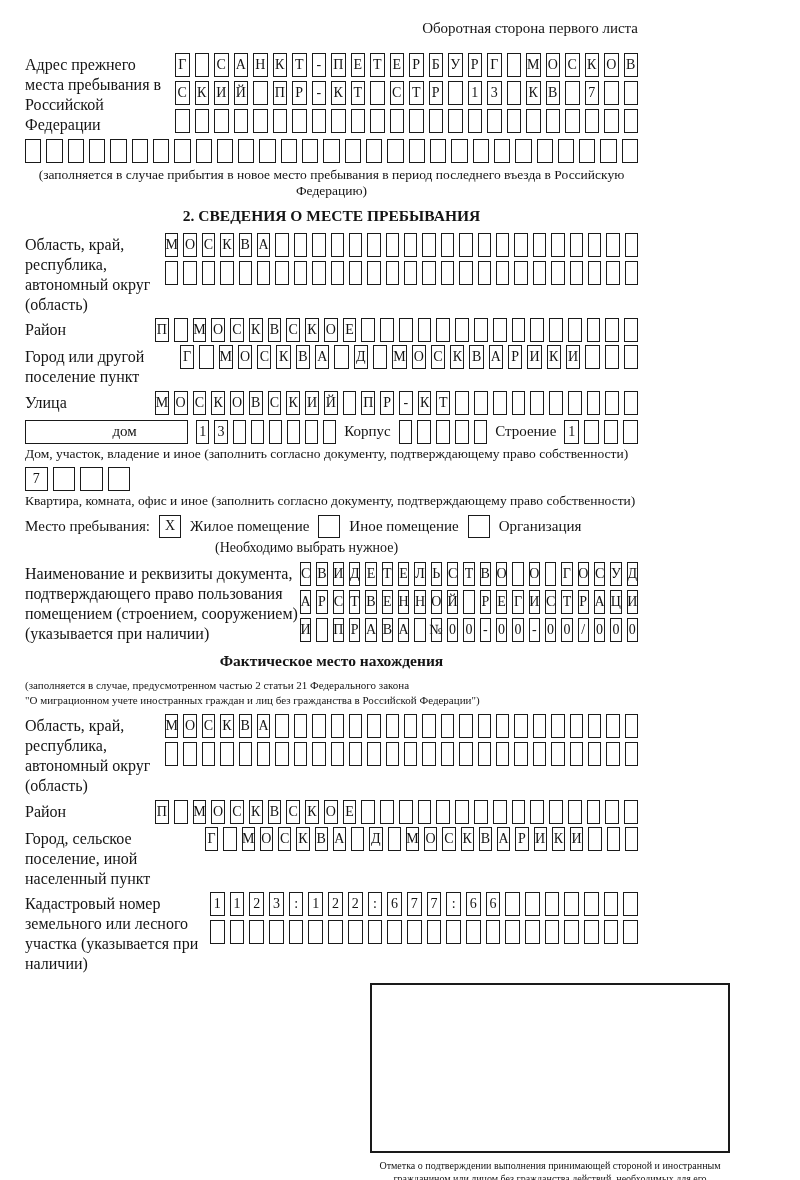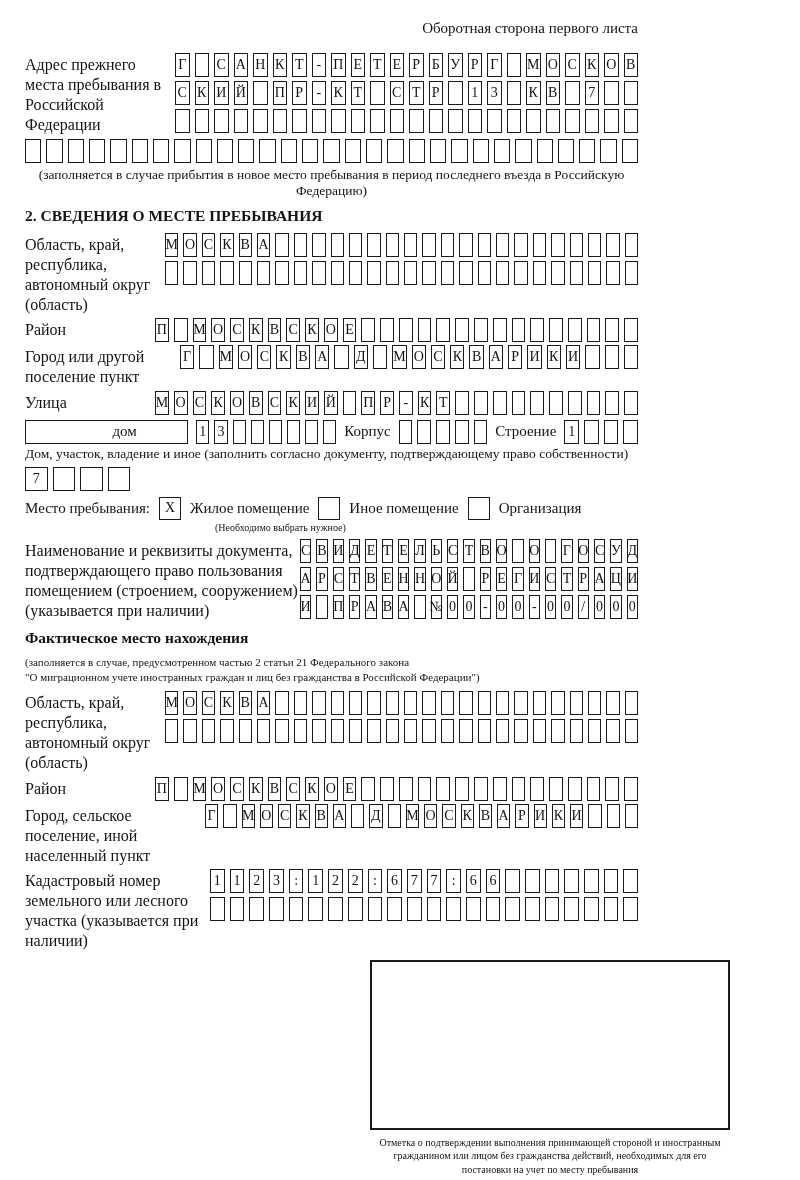--- a/index.html
+++ b/index.html
@@ -22,39 +22,39 @@
   .grid { display: flex; gap: 5px; }
   .cell {
     flex: 1 1 0; min-width: 0; height: 22px;
     border: 1.6px solid #1a1a1a; background: #fff;
     display: flex; align-items: center; justify-content: center;
     font-size: 14px; line-height: 1;
   }
   .grid-full { width: 100%; margin: 1px 0 2px; }
 
   .note-center { text-align: center; font-size: 13.5px; margin: 4px 0 2px; }
-  .sec-title { text-align: left; font-weight: bold; font-size: 15.5px; margin: 8px 0 8px; }
+  .sec-title { text-align: center; font-weight: bold; font-size: 15.5px; margin: 8px 0 8px; }
 
   .inline-row { display: flex; align-items: center; gap: 8px; margin: 5px 0 2px; }
   .named-box {
     border: 1.6px solid #1a1a1a; height: 22px; box-sizing: content-box;
     display: flex; align-items: center; justify-content: center; font-size: 15px; padding-left: 36px;
   }
   .bw170 { width: 170px; } .bw205 { width: 205px; }
   .gw190 { width: 190px; } .gw120 { width: 120px; } .gw100 { width: 100px; } .gw105 { width: 105px; }
   .inline-label { font-size: 15px; white-space: nowrap; }
 
   .caption { font-size: 13.5px; margin: 2px 0 4px; }
 
   .stay-row { display: flex; align-items: center; gap: 9px; margin: 6px 0 2px; font-size: 15px; }
   .checkbox {
     width: 20px; height: 21px; border: 1.6px solid #1a1a1a; flex-shrink: 0;
     display: inline-flex; align-items: center; justify-content: center; font-size: 14px;
   }
-  .stay-note { font-size: 10px; margin: 2px 0 6px 190px; font-family: Liberation Serif, serif; }
+  .stay-note { font-size: 14px; margin: 2px 0 6px 190px; font-family: Liberation Serif, serif; }
 
   .fact-note { font-size: 11px; line-height: 1.35; }
 
   .stamp-wrap { margin: 8px 0 0 345px; width: 360px; }
   .stamp-box { width: 100%; height: 170px; border: 2px solid #1a1a1a; box-sizing: border-box; }
   .stamp-caption { font-size: 10px; text-align: center; line-height: 1.38; margin-top: 6px; }
 
   .mb6 { margin-bottom: 6px; }
 </style>
 </head>
@@ -375,20 +375,21 @@
   <div class="caption">Дом, участок, владение и иное (заполнить согласно документу, подтверждающему право собственности)</div>
 
   <div class="inline-row">
     <div class="grid gw105">
         <span class="cell">7</span>
         <span class="cell"></span>
         <span class="cell"></span>
         <span class="cell"></span>
       </div>
   </div>
+  <div class="caption">Квартира, комната, офис и иное (заполнить согласно документу, подтверждающему право собственности)</div>
 
   <div class="stay-row">
     <span>Место пребывания:</span>
     <span class="checkbox">X</span>
     <span>Жилое помещение</span>
     <span class="checkbox"></span>
     <span>Иное помещение</span>
     <span class="checkbox"></span>
     <span>Организация</span>
   </div>

